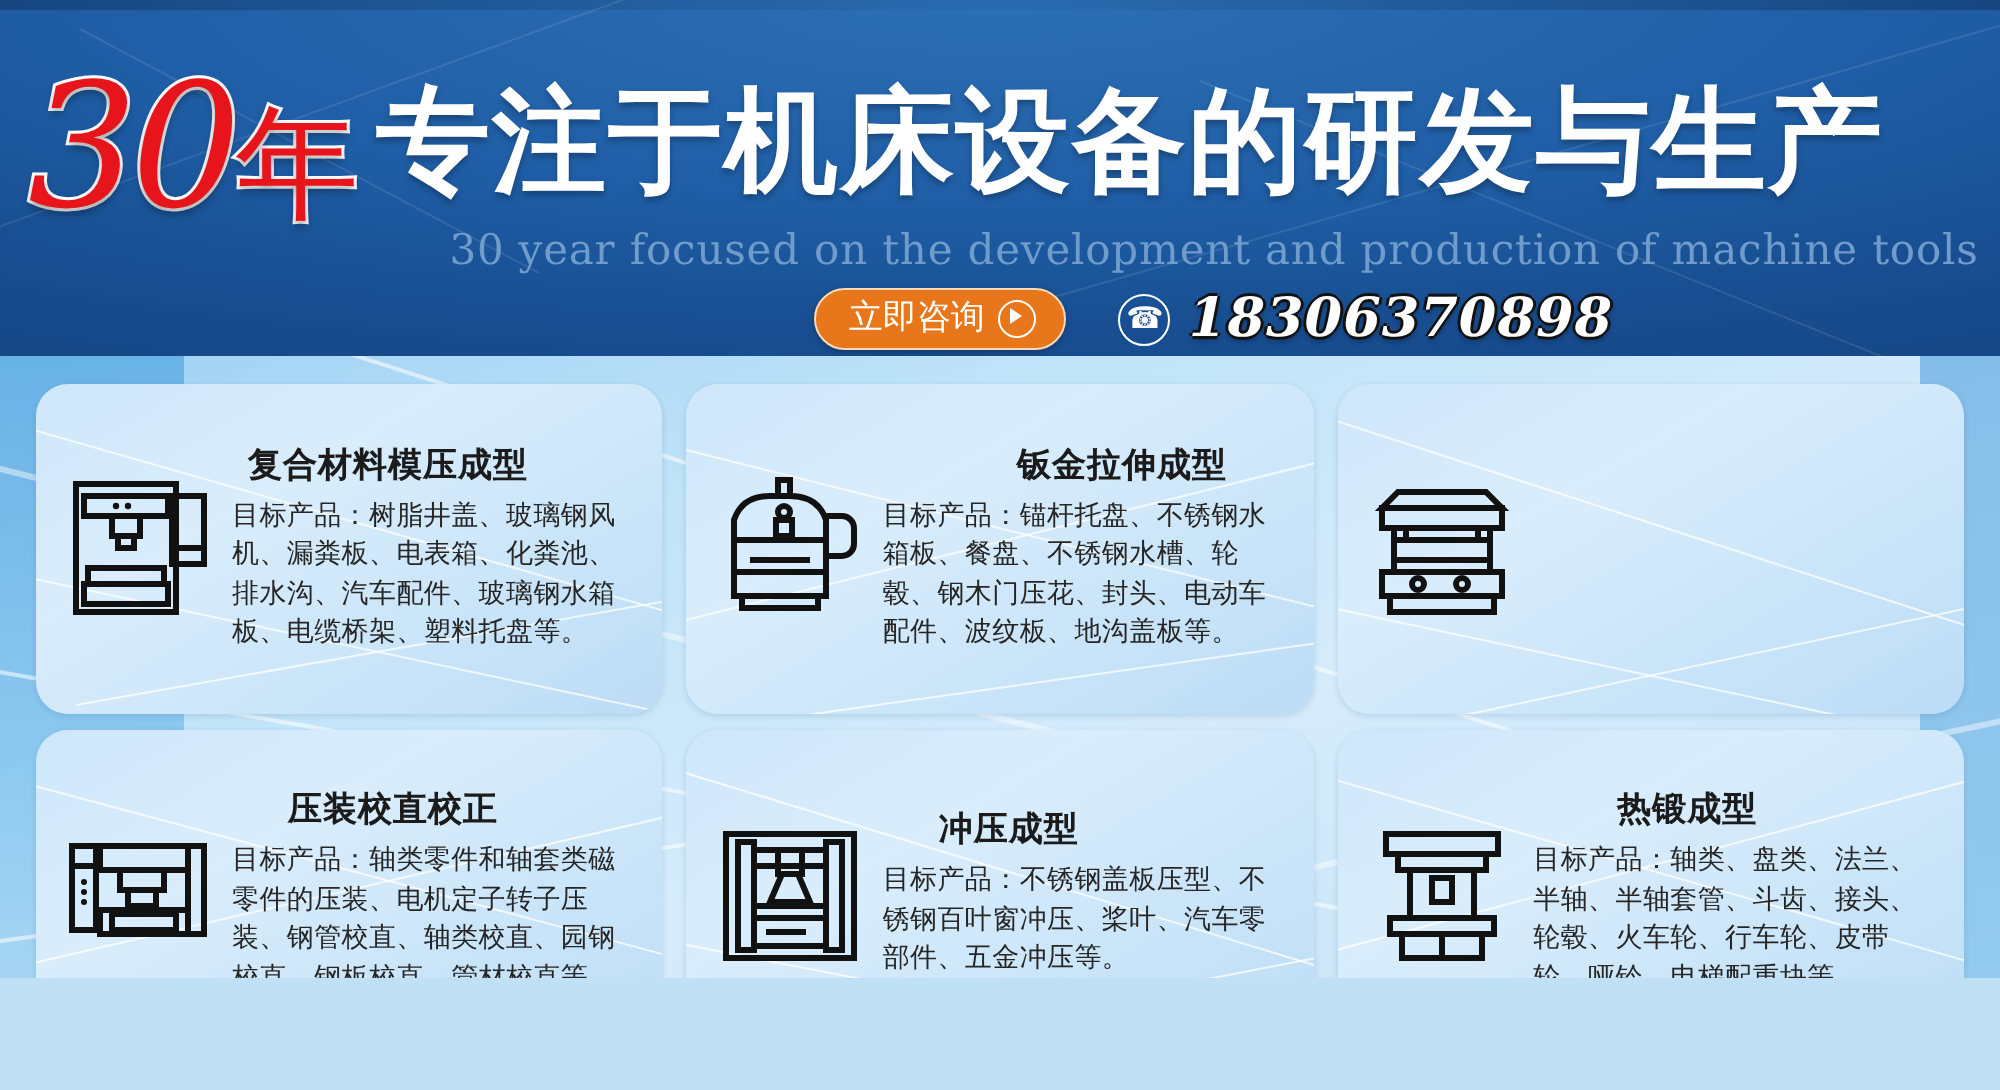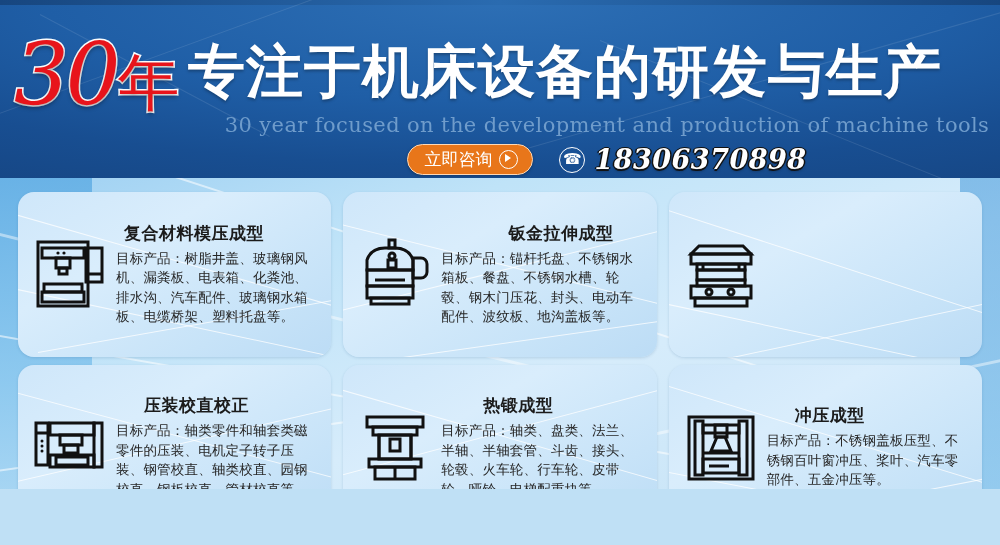--- a/index.html
+++ b/index.html
@@ -299,20 +299,43 @@
             <rect x="20" y="48" width="44" height="12"></rect>
             <rect x="26" y="50" width="32" height="8"></rect>
           </svg>
         </div>
         <div class="card-text">
           <div class="card-title">压装校直校正</div>
           <div class="card-desc">目标产品：轴类零件和轴套类磁零件的压装、电机定子转子压装、钢管校直、轴类校直、园钢校直、钢板校直、管材校直等。</div>
         </div>
       </div>
 
+      <div class="card c5">
+        <div class="cdiag" style="left:-10px;top:18px;width:360px;transform:rotate(17deg);"></div>
+        <div class="cdiag" style="left:-10px;top:105px;width:360px;transform:rotate(11deg);"></div>
+        <div class="cdiag" style="left:50px;top:165px;width:310px;transform:rotate(-11deg);"></div>
+        <div class="card-icon">
+          <svg width="80" height="80" viewBox="0 0 80 80" fill="none" stroke="#111" stroke-width="3">
+            <rect x="8" y="10" width="64" height="62"></rect>
+            <rect x="14" y="14" width="8" height="54"></rect>
+            <rect x="58" y="14" width="8" height="54"></rect>
+            <rect x="22" y="18" width="36" height="8"></rect>
+            <rect x="34" y="18" width="12" height="12"></rect>
+            <path d="M36 30 l-6 14 h20 l-6 -14 z"></path>
+            <line x1="22" y1="46" x2="58" y2="46"></line>
+            <rect x="22" y="52" width="36" height="14"></rect>
+            <line x1="28" y1="59" x2="48" y2="59"></line>
+          </svg>
+        </div>
+        <div class="card-text">
+          <div class="card-title">冲压成型</div>
+          <div class="card-desc">目标产品：不锈钢盖板压型、不锈钢百叶窗冲压、桨叶、汽车零部件、五金冲压等。</div>
+        </div>
+      </div>
+
       <div class="card c6">
         <div class="cdiag" style="left:-10px;top:22px;width:360px;transform:rotate(16deg);"></div>
         <div class="cdiag" style="left:-10px;top:112px;width:360px;transform:rotate(-15deg);"></div>
         <div class="cdiag" style="left:20px;top:160px;width:340px;transform:rotate(10deg);"></div>
         <div class="card-icon">
           <svg width="80" height="80" viewBox="0 0 80 80" fill="none" stroke="#111" stroke-width="3">
             <rect x="12" y="10" width="56" height="10"></rect>
             <rect x="18" y="20" width="44" height="8"></rect>
             <rect x="24" y="28" width="32" height="24"></rect>
             <rect x="35" y="32" width="10" height="12"></rect>
@@ -322,38 +345,15 @@
             <line x1="24" y1="28" x2="24" y2="52"></line>
             <line x1="56" y1="28" x2="56" y2="52"></line>
           </svg>
         </div>
         <div class="card-text">
           <div class="card-title">热锻成型</div>
           <div class="card-desc">目标产品：轴类、盘类、法兰、半轴、半轴套管、斗齿、接头、轮毂、火车轮、行车轮、皮带轮、哑铃、电梯配重块等。</div>
         </div>
       </div>
 
-      <div class="card c5">
-        <div class="cdiag" style="left:-10px;top:18px;width:360px;transform:rotate(17deg);"></div>
-        <div class="cdiag" style="left:-10px;top:105px;width:360px;transform:rotate(11deg);"></div>
-        <div class="cdiag" style="left:50px;top:165px;width:310px;transform:rotate(-11deg);"></div>
-        <div class="card-icon">
-          <svg width="80" height="80" viewBox="0 0 80 80" fill="none" stroke="#111" stroke-width="3">
-            <rect x="8" y="10" width="64" height="62"></rect>
-            <rect x="14" y="14" width="8" height="54"></rect>
-            <rect x="58" y="14" width="8" height="54"></rect>
-            <rect x="22" y="18" width="36" height="8"></rect>
-            <rect x="34" y="18" width="12" height="12"></rect>
-            <path d="M36 30 l-6 14 h20 l-6 -14 z"></path>
-            <line x1="22" y1="46" x2="58" y2="46"></line>
-            <rect x="22" y="52" width="36" height="14"></rect>
-            <line x1="28" y1="59" x2="48" y2="59"></line>
-          </svg>
-        </div>
-        <div class="card-text">
-          <div class="card-title">冲压成型</div>
-          <div class="card-desc">目标产品：不锈钢盖板压型、不锈钢百叶窗冲压、桨叶、汽车零部件、五金冲压等。</div>
-        </div>
-      </div>
-
     </div>
   </div>
 </div>
 
 </body></html>

